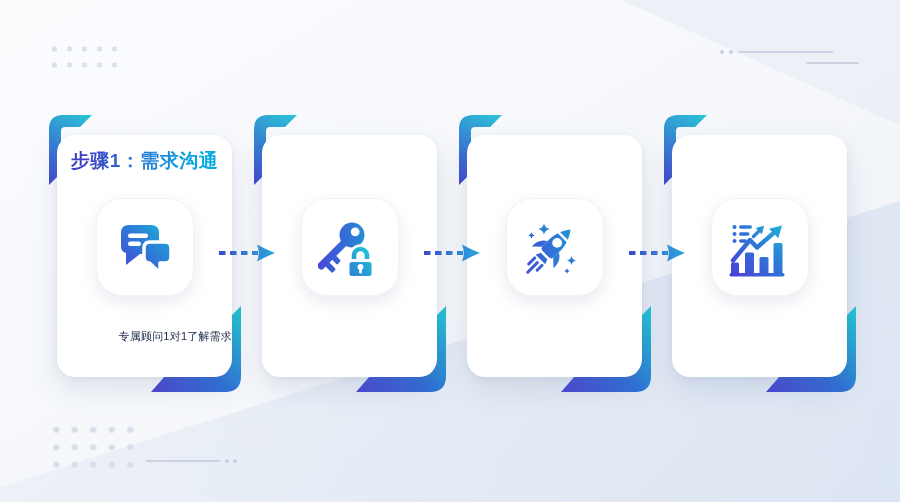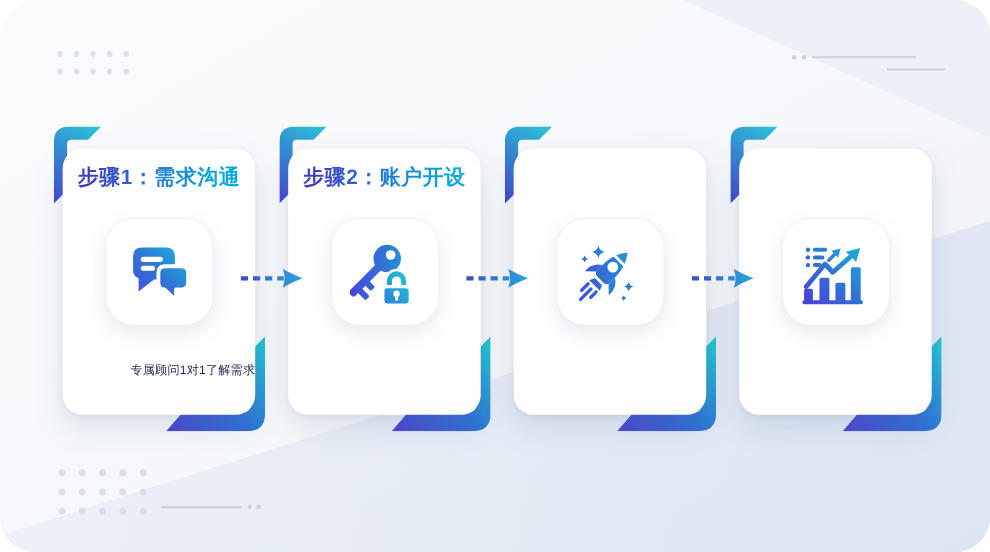--- a/index.html
+++ b/index.html
@@ -1,20 +1,19 @@
 <!DOCTYPE html>
 <html><head>
 <meta charset="utf-8">
 <style>
   html,body{margin:0;padding:0;background:#ffffff;}
   .canvas{
     position:relative;width:900px;height:502px;overflow:hidden;
     background:linear-gradient(150deg,#fbfcfe 0%,#f5f7fa 55%,#eceff6 100%);
     font-family:"Liberation Sans",sans-serif;
-    border-radius:32px;
   }
   .bg-band-bottom{position:absolute;left:0;top:0;width:100%;height:100%;
     clip-path:polygon(0 97%,100% 40%,100% 100%,0 100%);
     background:linear-gradient(100deg,rgba(223,231,243,0.35),rgba(214,225,241,0.7));}
   .bg-band-top{position:absolute;left:0;top:0;width:100%;height:100%;
     clip-path:polygon(69% 0,100% 0,100% 25%);
     background:rgba(232,237,246,0.75);}
 
   
   .dots{position:absolute;}
@@ -121,21 +120,20 @@
   </div>
 
   <div class="card c2">
     <svg class="ribbon-tl" viewBox="0 0 45 75">
         <path fill="url(#gtl)" d="M14,0 H43 L31,12 H16 Q12,12 12,16 V58 L0,70 V14 Q0,0 14,0 Z"></path>
       </svg>
     <svg class="ribbon-br" viewBox="0 0 102 86">
         <path fill="url(#gbr)" d="M102,0 V70 Q102,86 86,86 H12 L26,70 H78 Q90,70 90,58 V12 Z"></path>
       </svg>
     <div class="card-body"></div>
-    <div class="card-title">步骤2：账户开设</div>
     <div class="icon-box">
       <svg width="64" height="64" viewBox="0 0 64 64">
         <g transform="translate(34,20) rotate(45)">
           <rect x="-3.6" y="6" width="7.2" height="41" rx="3" fill="url(#gi)"></rect>
           <rect x="2" y="26" width="8.5" height="5.5" rx="1.5" fill="url(#gi)"></rect>
           <rect x="2" y="35.5" width="11" height="5.5" rx="1.5" fill="url(#gi)"></rect>
           <circle cx="0" cy="0" r="12.5" fill="url(#gi)"></circle>
           <circle cx="0" cy="-4.5" r="4.4" fill="#fff"></circle>
         </g>
         <path d="M36,47 V40.5 a6.5,6.5 0 0 1 13,0 V47" fill="none" stroke="#fff" stroke-width="9.5" stroke-linecap="round"></path>

